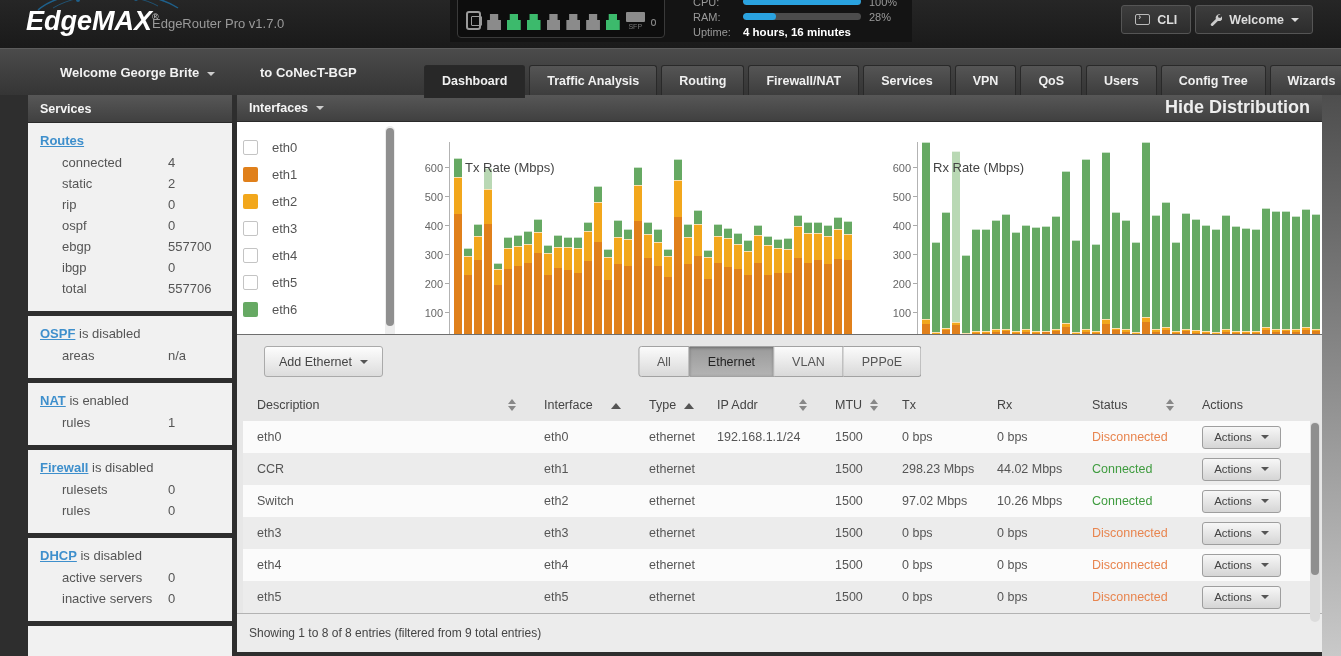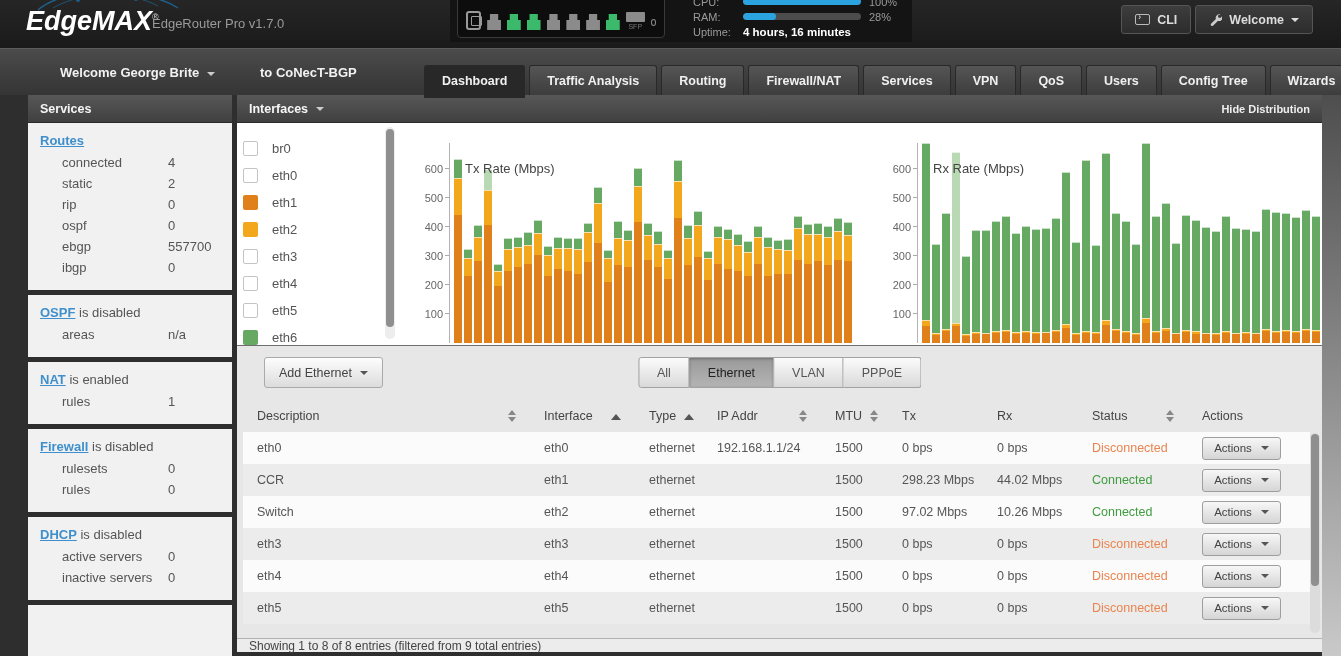--- a/index.html
+++ b/index.html
@@ -55,21 +55,21 @@
   .sec-head a { color:#3e8fcc; font-weight:bold; text-decoration:underline; cursor:pointer; }
   .srow { display:flex; padding:3px 0 3px 22px; font-size:13px; color:#555; }
   .srow .lbl { width:106px; }
   .side-filler { background:#f1f1f1; height:66px; margin-top:5px; }
 
   
   .main { position:absolute; left:237px; top:95px; width:1085px; height:557px; display:flex; flex-direction:column; }
   .main .panel-header { justify-content:space-between; }
   .ph-left { display:flex; align-items:center; gap:8px; cursor:pointer; }
   .ph-left .caret { border-top-color:#ccc; }
-  .hide-dist { font-size:11px; font-weight:bold; color:#eee; cursor:pointer; }
+  .hide-dist { font-size:18px; font-weight:bold; color:#eee; cursor:pointer; }
 
   .charts-area { position:relative; height:222px; background:#fff; }
   .legend { position:absolute; left:6px; top:12px; width:140px; }
   .legend-item { display:flex; align-items:center; gap:14px; height:27px; cursor:pointer; }
   .cbox { width:15px; height:15px; background:#fff; border:1px solid #c4c4c4; border-radius:2px; }
   .cbox.colored { border:none; }
   .legend-item .lname { font-size:13px; color:#555; }
   .legend-scroll { position:absolute; left:148px; top:4px; width:10px; height:212px; background:#ededed; border-radius:5px; }
   .legend-scroll .thumb { position:absolute; left:1px; top:2px; width:8px; height:198px; background:#8f8f8f; border-radius:4px; }
 
@@ -109,21 +109,21 @@
   .sort-both i.up { border-bottom:5px solid #888; border-top:none; }
   .sort-both i.dn { border-top:5px solid #888; border-bottom:none; }
   .sort-asc { width:0; height:0; border:5px solid transparent; border-bottom:6px solid #555; margin-bottom:3px; cursor:pointer; }
   .status-badge { font-size:12.5px; }
   .actions-btn { height:23px; width:79px; font-size:11.5px; background:linear-gradient(#f7f7f7,#d5d5d5); border:1px solid #9e9e9e; border-radius:3px; color:#444; display:flex; align-items:center; justify-content:center; gap:9px; cursor:pointer; }
   .actions-btn .caret { border-top-color:#555; margin-top:3px; border-width:4px; }
 
   .tbl-scroll { position:absolute; right:2px; top:87px; width:10px; height:200px; background:#dcdcdc; border-radius:5px; }
   .tbl-scroll .thumb { position:absolute; left:1px; top:1px; width:8px; height:152px; background:#8f8f8f; border-radius:4px; }
 
-  .tbl-footer { margin-top:auto; height:14px; background:#ececec; border-top:1px solid #b3b3b3; font-size:12px; color:#444; display:flex; align-items:center; padding:0 12px; }
+  .tbl-footer { margin-top:auto; height:39px; background:#ececec; border-top:1px solid #b3b3b3; font-size:12px; color:#444; display:flex; align-items:center; padding:0 12px; }
 </style>
 </head>
 <body>
 
 <div class="screen">
 
   <div class="topbar">
     <div class="logo-wrap">
       <svg class="logo-swoosh" width="170" height="34" viewBox="0 0 170 34">
         <path d="M20,12 C50,-14 130,-10 160,10" stroke="#1d6fa5" stroke-width="1.5" fill="none" opacity="0.8"></path>
@@ -234,20 +234,24 @@
             <span class="val">0</span>
           </div>
           <div class="srow">
             <span class="lbl">ebgp</span>
             <span class="val">557700</span>
           </div>
           <div class="srow">
             <span class="lbl">ibgp</span>
             <span class="val">0</span>
           </div>
+          <div class="srow">
+            <span class="lbl">total</span>
+            <span class="val">557706</span>
+          </div>
         </div>
         <div class="side-section">
           <div class="sec-head"><a>OSPF</a> is disabled</div>
           <div class="srow">
             <span class="lbl">areas</span>
             <span class="val">n/a</span>
           </div>
         </div>
         <div class="side-section">
           <div class="sec-head"><a>NAT</a> is enabled</div>
@@ -286,24 +290,20 @@
     <div class="panel-header">
       <div class="ph-left">
         <span>Interfaces</span>
         <span class="caret"></span>
       </div>
       <div class="hide-dist">Hide Distribution</div>
     </div>
 
     <div class="charts-area">
       <div class="legend" id="legend">
-          <div class="legend-item">
-            <span class="cbox"></span>
-            <span class="lname">br0</span>
-          </div>
           <div class="legend-item">
             <span class="cbox"></span>
             <span class="lname">eth0</span>
           </div>
           <div class="legend-item">
             <span class="cbox colored" style="background: rgb(224, 128, 27);"></span>
             <span class="lname">eth1</span>
           </div>
           <div class="legend-item">
             <span class="cbox colored" style="background: rgb(242, 167, 28);"></span>

